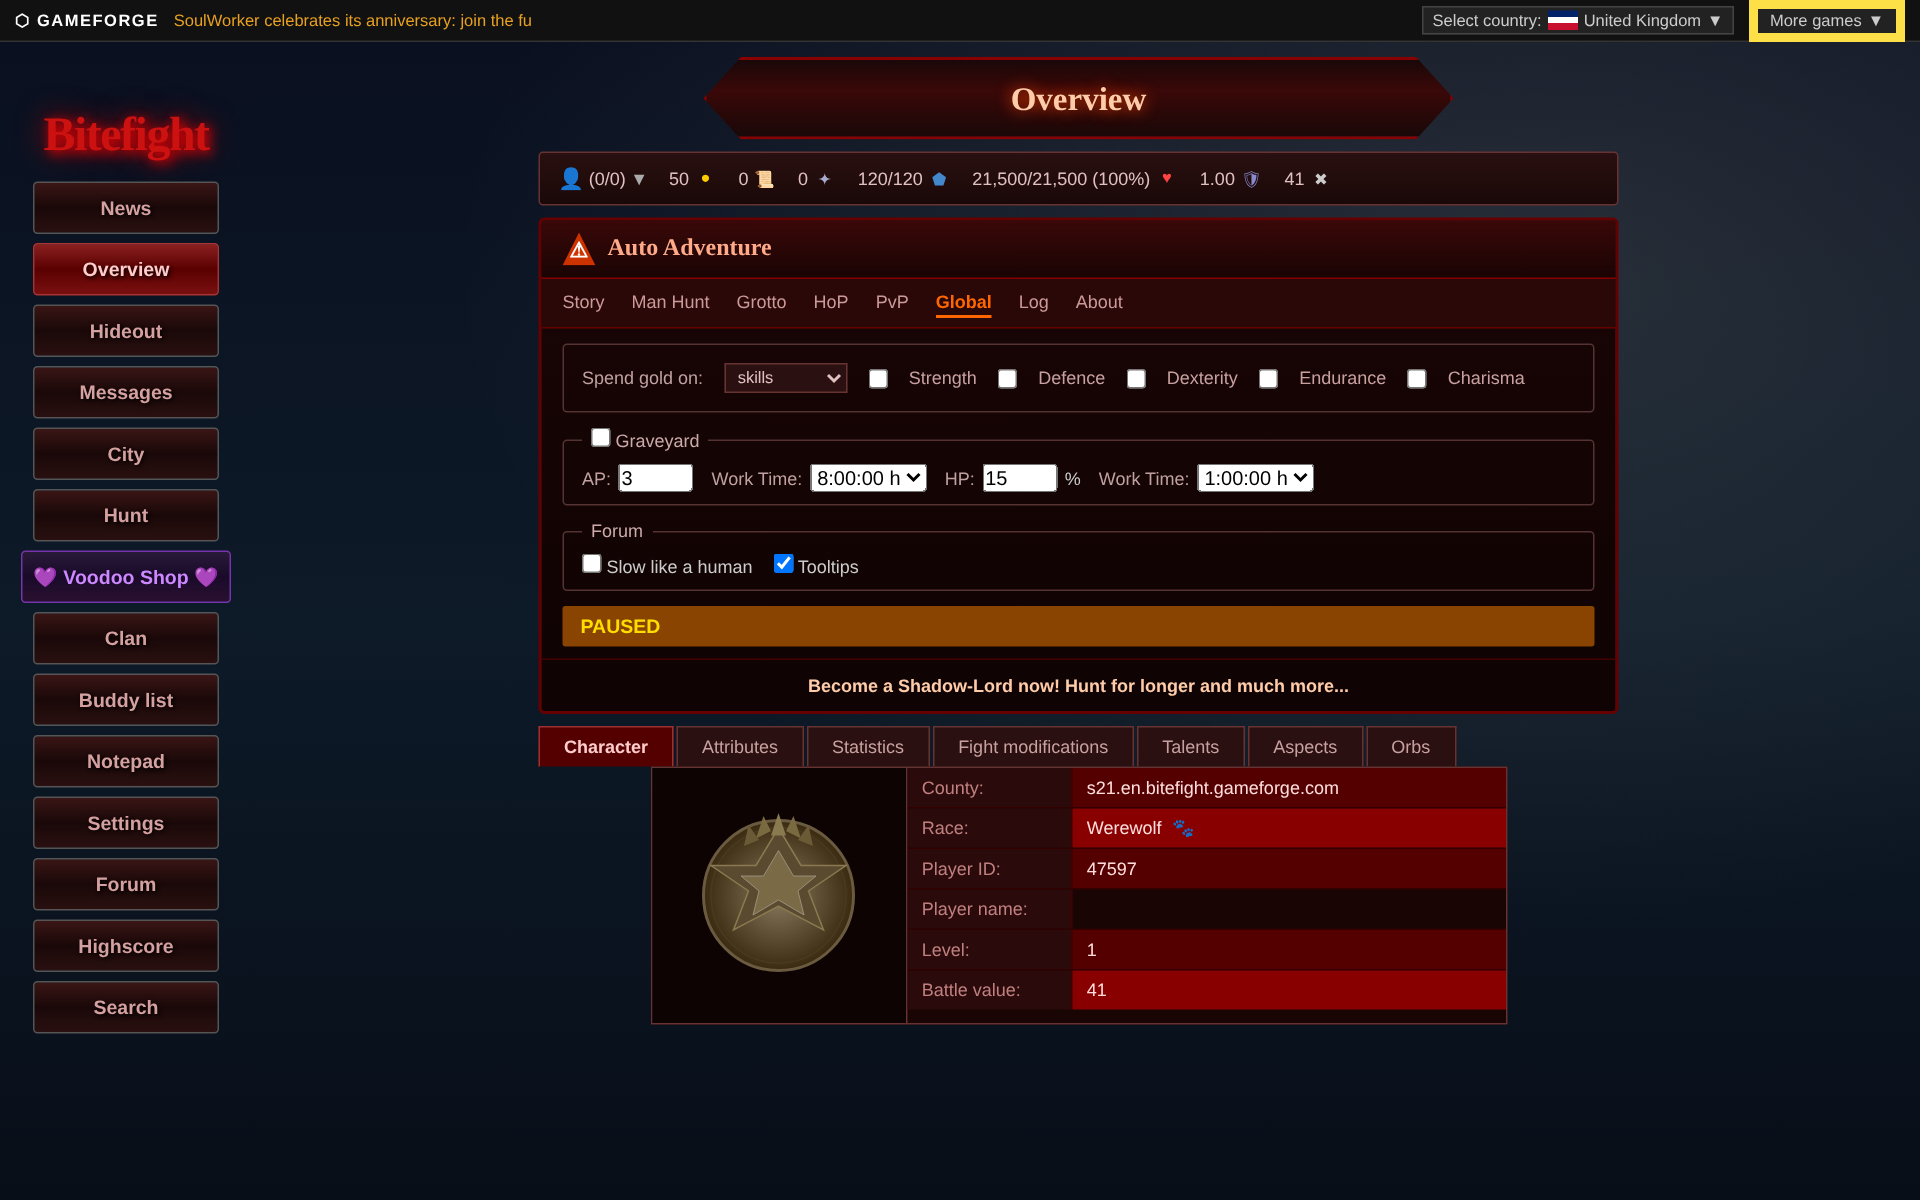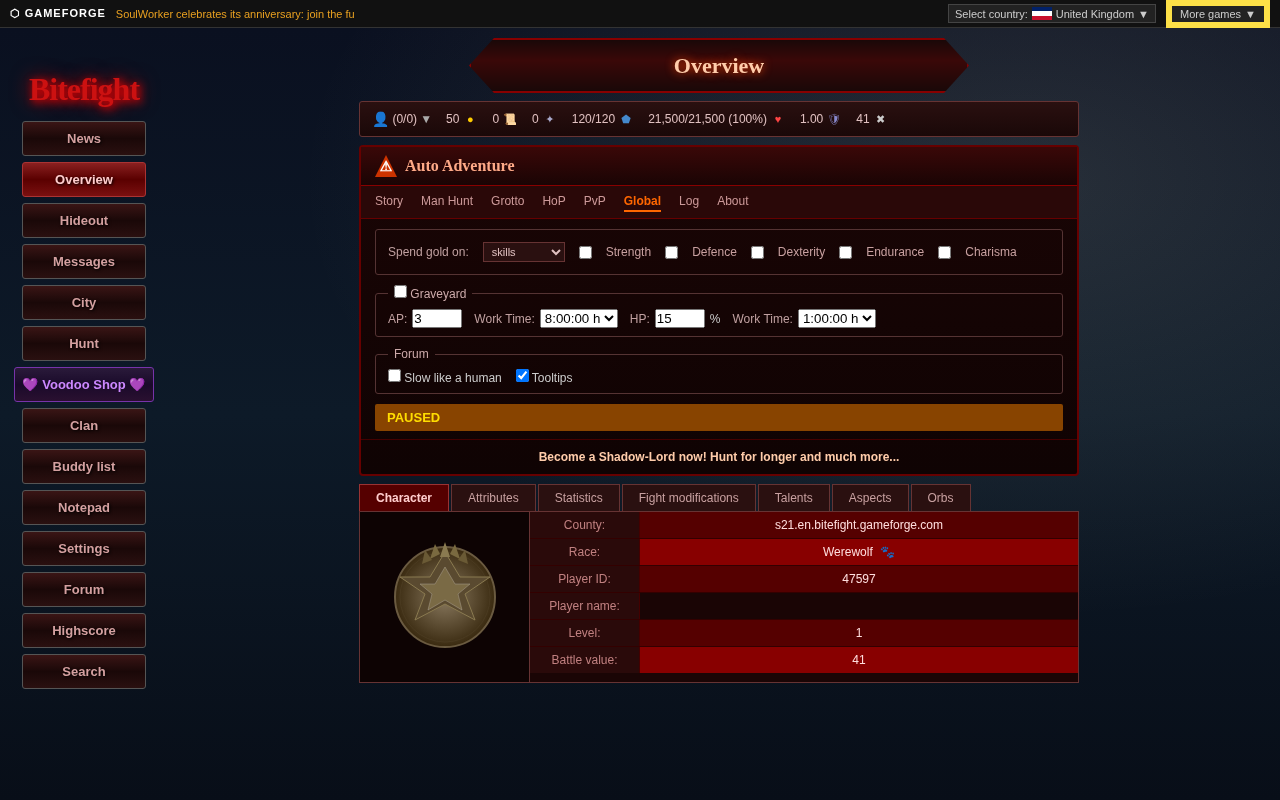--- a/index.html
+++ b/index.html
@@ -369,26 +369,25 @@
     }
     .char-tab.active {
       background: #550000;
       color: #ffcccc;
       font-weight: bold;
       border-color: #993333;
     }
 
     
     .char-panel {
-      width: 720px;
+      width: 571px;
       background: #1a0505;
       border: 1px solid #663333;
       display: flex;
       gap: 0;
-      text-align: center;
     }
     .char-avatar {
       width: 170px;
       height: 170px;
       background: #0d0303;
       border-right: 1px solid #663333;
       display: flex;
       align-items: center;
       justify-content: center;
       flex-shrink: 0;

